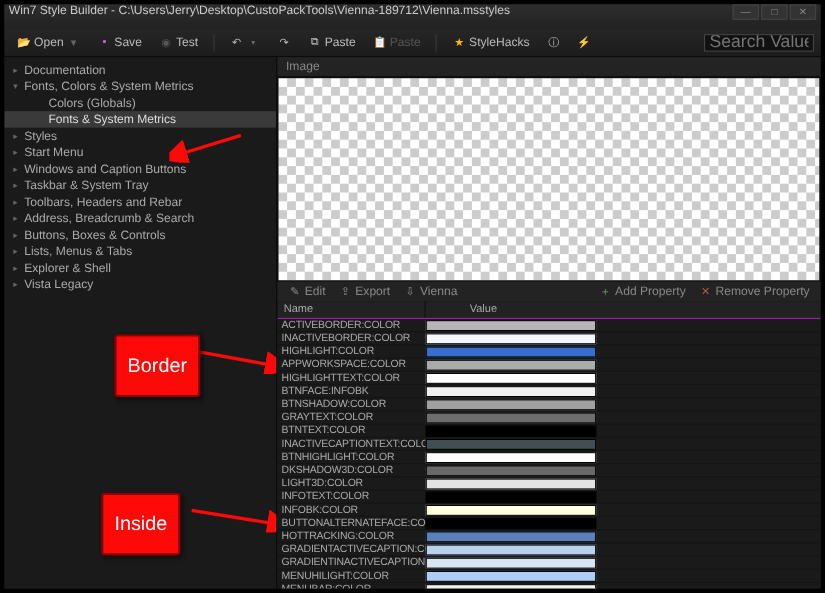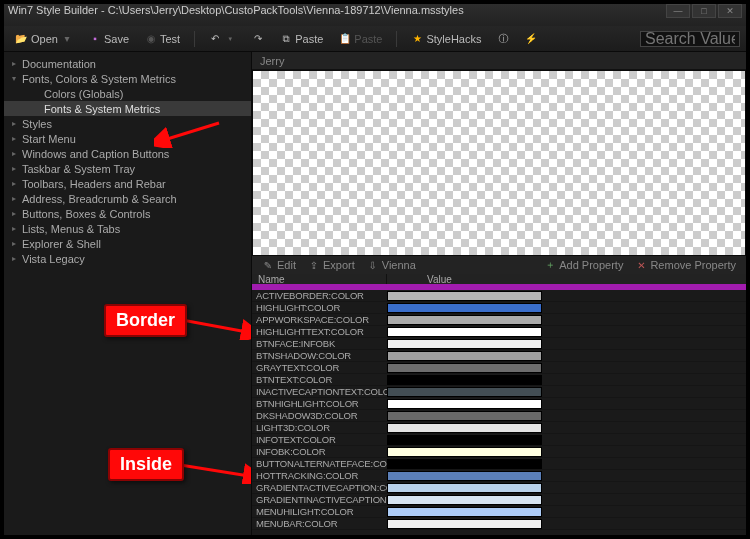--- a/index.html
+++ b/index.html
@@ -21,28 +21,28 @@
 .tnode .arrow { width: 10px; color: #666; font-size: 8px; }
 .tnode.child { padding-left: 30px; }
 .tnode.sel { background: #3a3a3a; color: #ddd; }
 .right { flex: 1; display: flex; flex-direction: column; min-width: 0; }
 .imghdr { height: 18px; background: #232323; border-bottom: 1px solid #111; color: #888; font-size: 11px; padding: 0 8px; display: flex; align-items: center; }
 .imgarea { height: 186px; background: repeating-conic-gradient(#ccc 0 25%, #fff 0 50%) 0 0/16px 16px; border: 1px solid #0a0a0a; margin: 0; }
 .propbar { height: 18px; background: #232323; display: flex; align-items: center; font-size: 11px; color: #888; padding: 0 6px; gap: 4px; }
 .propbar .spacer { flex: 1; }
 .propbtn { display: flex; align-items: center; gap: 3px; cursor: pointer; padding: 0 4px; }
 .propgrid { flex: 1; background: #1a1a1a; overflow: hidden; font-size: 10px; color: #aaa; }
-.pgh { display: flex; height: 16px; background: #222; border-bottom: 6px solid #a21caf; }
+.pgh { display: flex; height: 16px; background: #222; border-bottom: 1px solid #a21caf; }
 .pgh .c1 { width: 135px; padding-left: 6px; display: flex; align-items: center; border-right: 1px solid #111; }
 .pgh .c2 { width: 155px; padding-left: 40px; display: flex; align-items: center; }
 .prow { display: flex; height: 12px; align-items: center; border-bottom: 1px solid #151515; }
 .prow .plabel { width: 135px; padding-left: 4px; white-space: nowrap; overflow: hidden; font-size: 9.5px; letter-spacing: -0.2px; }
 .prow .pswatch { width: 155px; height: 10px; margin-left: 0; border: 1px solid #000; }
 
-.callout { position: absolute; background: #ff0808; color: #fff; font-size: 18px; font-weight: bold; padding: 4px 10px; border: 2px solid #8a0303; border-radius: 3px; z-index: 50; box-shadow: 2px 2px 4px rgba(0,0,0,.5); }
+.callout { position: absolute; background: #ff0808; color: #fff; font-size: 18px; font-weight: normal; padding: 16px 10px; border: 2px solid #8a0303; border-radius: 3px; z-index: 50; box-shadow: 2px 2px 4px rgba(0,0,0,.5); }
 .arrow-red { position: absolute; z-index: 49; }
 </style>
 </head>
 <body>
 
 <div class="frame">
   <div class="titlebar">
     <span class="title">Win7 Style Builder - C:\Users\Jerry\Desktop\CustoPackTools\Vienna-189712\Vienna.msstyles</span>
     <div class="winbtns">
       <div class="winbtn">—</div>
@@ -105,21 +105,21 @@
             </marker>
           </defs>
         <line x1="65" y1="5" x2="10" y2="22" stroke="#ff0808" stroke-width="3" marker-end="url(#ah1)"></line>
       </svg>
 
       <div class="callout" style="left:100px;top:252px">Border</div>
       <svg class="arrow-red" style="left:178px;top:258px" width="80" height="30">
         <line x1="0" y1="10" x2="65" y2="22" stroke="#ff0808" stroke-width="3" marker-end="url(#ah1)"></line>
       </svg>
 
-      <div class="callout" style="left:104px;top:396px">Inside</div>
+      <div class="callout" style="left:88px;top:396px">Inside</div>
       <svg class="arrow-red" style="left:170px;top:402px" width="90" height="30">
         <line x1="0" y1="10" x2="75" y2="22" stroke="#ff0808" stroke-width="3" marker-end="url(#ah1)"></line>
       </svg>
     <div class="tnode">
           <span class="arrow">▸</span>
           <span>Documentation</span>
         </div>
         <div class="tnode">
           <span class="arrow">▾</span>
           <span>Fonts, Colors &amp; System Metrics</span>
@@ -168,21 +168,21 @@
           <span class="arrow">▸</span>
           <span>Explorer &amp; Shell</span>
         </div>
         <div class="tnode">
           <span class="arrow">▸</span>
           <span>Vista Legacy</span>
         </div>
       </div>
 
     <div class="right">
-      <div class="imghdr">Jerry</div>
+      <div class="imghdr">Image</div>
       <div class="imgarea"></div>
 
       <div class="propbar">
         <div class="propbtn">
             <span class="ticon">✎</span>
             <span>Edit</span>
           </div>
         <div class="propbtn">
             <span class="ticon">⇪</span>
             <span>Export</span>
@@ -206,20 +206,24 @@
         <div class="pgh">
           <div class="c1">Name</div>
           <div class="c2">Value</div>
         </div>
         <div id="prows">
             <div class="prow">
               <div class="plabel">ACTIVEBORDER:COLOR</div>
               <div class="pswatch" style="background: rgb(181, 181, 181);"></div>
             </div>
             <div class="prow">
+              <div class="plabel">INACTIVEBORDER:COLOR</div>
+              <div class="pswatch" style="background: rgb(244, 247, 252);"></div>
+            </div>
+            <div class="prow">
               <div class="plabel">HIGHLIGHT:COLOR</div>
               <div class="pswatch" style="background: rgb(58, 110, 203);"></div>
             </div>
             <div class="prow">
               <div class="plabel">APPWORKSPACE:COLOR</div>
               <div class="pswatch" style="background: rgb(171, 171, 171);"></div>
             </div>
             <div class="prow">
               <div class="plabel">HIGHLIGHTTEXT:COLOR</div>
               <div class="pswatch" style="background: rgb(255, 255, 255);"></div>

